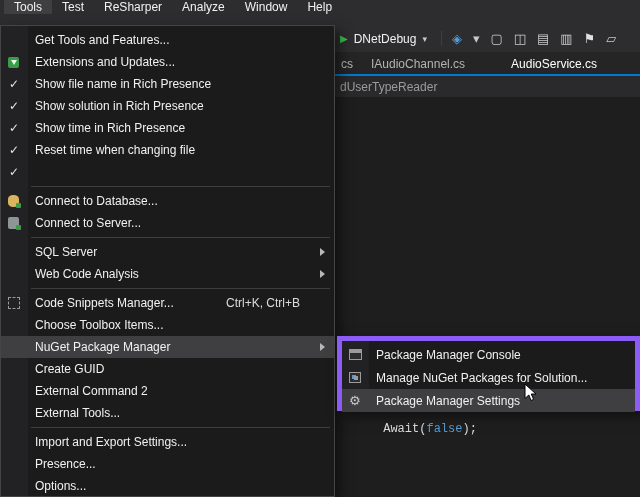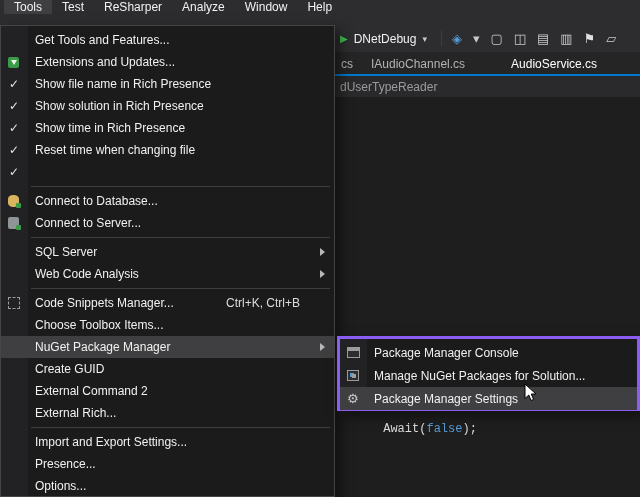--- a/index.html
+++ b/index.html
@@ -43,21 +43,21 @@
   .mi{position:relative;height:22px;display:flex;align-items:center;padding-left:34px;padding-right:8px;cursor:default}
   .mi.hl{background:var(--menu-hl)}
   .mi-label{white-space:nowrap}
   .mi-shortcut{margin-left:auto;padding-right:26px;color:#dcdcdc;white-space:nowrap}
   .check{position:absolute;left:8px;top:0;bottom:0;display:flex;align-items:center;color:#e8e8e8;font-family:"DejaVu Sans",sans-serif;font-size:12px}
   .mi-ic{position:absolute;left:7px;top:0;bottom:0;display:flex;align-items:center}
   .mi-arrow{position:absolute;right:9px;top:7px;width:0;height:0;border-left:5px solid #b8b8b8;border-top:4px solid transparent;border-bottom:4px solid transparent}
   .mi-sep{height:1px;background:#3e3e42;margin:3px 4px 3px 30px;position:relative}
 
   
-  .sub-menu{position:absolute;left:337px;top:336px;width:303px;height:75px;background:var(--menu-bg);border:3px solid #8b5cf6;box-shadow:5px 5px 12px rgba(0,0,0,.5);padding-top:2px;z-index:6}
+  .sub-menu{position:absolute;left:337px;top:336px;width:303px;height:75px;background:var(--menu-bg);border:5px solid #8b5cf6;box-shadow:5px 5px 12px rgba(0,0,0,.5);padding-top:2px;z-index:6}
   .sub-menu::before{content:"";position:absolute;left:0;top:0;bottom:0;width:27px;background:#222224}
   .smi{position:relative;height:23px;display:flex;align-items:center;padding-left:34px;cursor:default}
   .smi.hl{background:var(--menu-hl)}
 
   
   .ic-ext{width:11px;height:11px;background:#3c9b49;border-radius:2px;position:relative}
   .ic-ext::after{content:"";position:absolute;left:3px;top:3px;width:0;height:0;border-top:5px solid #eaf6ea;border-left:3px solid transparent;border-right:3px solid transparent}
   .ic-db{width:11px;height:12px;background:#d9b55f;border-radius:5px/4px;position:relative}
   .ic-db::after{content:"";position:absolute;right:-2px;bottom:-1px;width:5px;height:5px;background:#3c9b49;border-radius:1px}
   .ic-server{width:11px;height:12px;background:#8f9496;border-radius:2px;position:relative}
@@ -190,21 +190,21 @@
       <span class="mi-label">NuGet Package Manager</span>
       <span class="mi-arrow"></span>
     </div>
     <div class="mi">
       <span class="mi-label">Create GUID</span>
     </div>
     <div class="mi">
       <span class="mi-label">External Command 2</span>
     </div>
     <div class="mi">
-      <span class="mi-label">External Rich...</span>
+      <span class="mi-label">External Tools...</span>
     </div>
     <div class="mi-sep"></div>
     <div class="mi">
       <span class="mi-label">Import and Export Settings...</span>
     </div>
     <div class="mi">
       <span class="mi-label">Presence...</span>
     </div>
     <div class="mi">
       <span class="mi-label">Options...</span>

